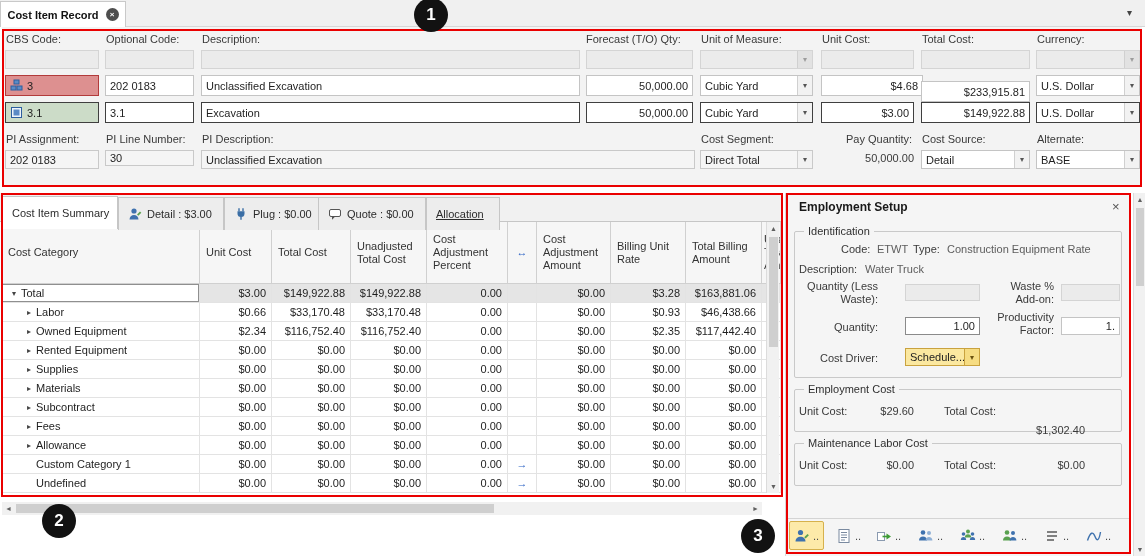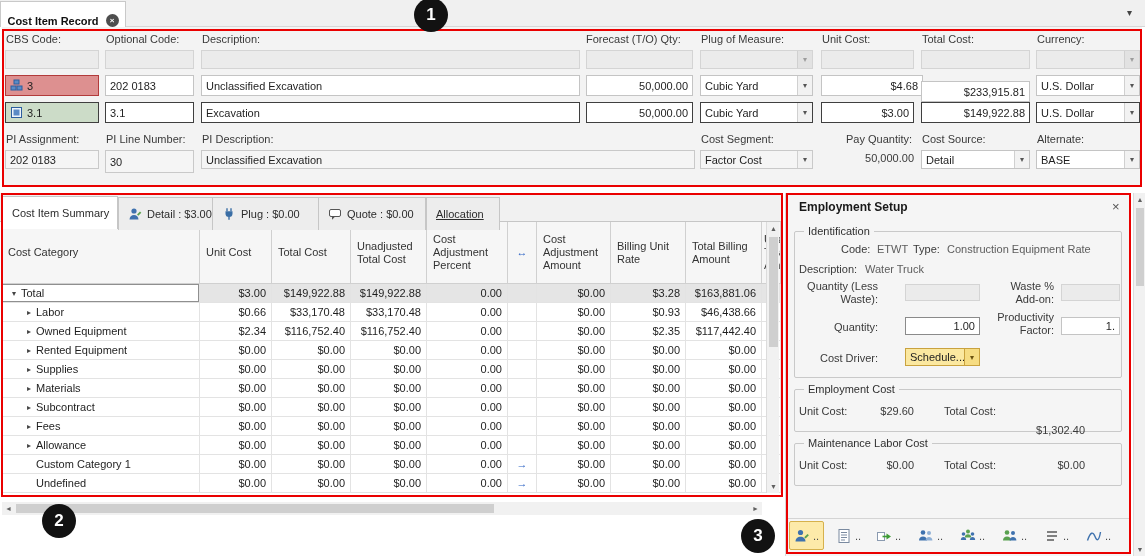--- a/index.html
+++ b/index.html
@@ -11,21 +11,21 @@
   .field.dis{background:#ebebeb;border-color:#d4d4d4}
   .field.ro{background:#f5f5f5;border-color:#c9c9c9}
   .field.act{border-color:#3f3f3f}
   .dd{padding:0;padding-left:4px}
   .dd .txt{flex:1;overflow:hidden;white-space:nowrap}
   .dd .ab{width:15px;align-self:stretch;display:flex;align-items:center;justify-content:center;border-left:1px solid #d0d0d0;background:#f2f2f2;color:#555;font-size:8px;flex:none}
   .dd.dis .ab{background:#e2e2e2;color:#9d9d9d}
   .dd.yellow{background:#fbe8a0;border-color:#c9a23e}
   .dd.yellow .ab{background:#f6dc82;border-left-color:#c9a23e;color:#6b5210}
   #tabbar{position:absolute;left:0;top:0;width:1145px;height:27px;background:#f0f0f0;border-bottom:1px solid #d7d7d7;z-index:2}
-  #doctab{position:absolute;left:0;top:1px;width:126px;height:26px;background:#fff;border:1px solid #c9c9c9;border-bottom:none;display:flex;align-items:flex-end;justify-content:center;gap:7px;font-weight:bold;color:#111}
+  #doctab{position:absolute;left:0;top:1px;width:126px;height:26px;background:#fff;border:1px solid #c9c9c9;border-bottom:none;display:flex;align-items:center;justify-content:center;gap:7px;font-weight:bold;color:#111}
   .closedot{width:13px;height:13px;border-radius:50%;background:#4e4e4e;color:#fff;font-size:8px;display:flex;align-items:center;justify-content:center}
   #hdrbg{position:absolute;left:2px;top:27px;width:1140px;height:160px;background:#f3f3f3;z-index:1}
   .hl{z-index:2}
   #sumstrip{position:absolute;left:0;top:193px;width:783px;height:29px;background:#f1f1f1;z-index:1}
   #sumline{position:absolute;left:0;top:221px;width:783px;height:1px;background:#c6c6c6;z-index:2}
   .stab{position:absolute;top:197px;height:25px;background:#ededed;border:1px solid #c6c6c6;border-bottom:none;display:flex;align-items:center;gap:5px;padding:16px 9px;color:#2c2c2c;z-index:3;white-space:nowrap}
   .stab.active{top:196px;height:26px;background:#fff;z-index:4;font-weight:normal}
   .u{text-decoration:underline}
   .ticon{display:inline-flex;width:14px;height:14px;flex:none}
   #grid{position:absolute;left:2px;top:222px;display:grid;grid-template-columns:198px 72px 79px 76px 81px 29px 74px 75px 76px 19px;grid-template-rows:62px repeat(11,19px);background:#fff;z-index:2}
@@ -65,21 +65,21 @@
   <span class="lbl" style="left:1127px;top:7px;font-size:10px;color:#444">▾</span>
 </div>
 
 <div>
   <div id="hdrbg"></div>
 
   <span class="lbl hl" style="left:6px;top:33px">CBS Code:</span>
   <span class="lbl hl" style="left:106px;top:33px">Optional Code:</span>
   <span class="lbl hl" style="left:202px;top:33px">Description:</span>
   <span class="lbl hl" style="left:586px;top:33px">Forecast (T/O) Qty:</span>
-  <span class="lbl hl" style="left:701px;top:33px">Plug of Measure:</span>
+  <span class="lbl hl" style="left:701px;top:33px">Unit of Measure:</span>
   <span class="lbl hl" style="left:822px;top:33px">Unit Cost:</span>
   <span class="lbl hl" style="left:922px;top:33px">Total Cost:</span>
   <span class="lbl hl" style="left:1037px;top:33px">Currency:</span>
 
   <div class="field dis z2" style="left:5px;top:50px;width:94px;height:19px"></div>
   <div class="field dis z2" style="left:105px;top:50px;width:89px;height:19px"></div>
   <div class="field dis z2" style="left:201px;top:50px;width:379px;height:19px"></div>
   <div class="field dis z2" style="left:586px;top:50px;width:107px;height:19px"></div>
   <div class="field dis dd z2" style="left:700px;top:50px;width:113px;height:19px">
       <span class="txt"></span>
@@ -141,24 +141,24 @@
 
   <span class="lbl hl" style="left:6px;top:133px">PI Assignment:</span>
   <span class="lbl hl" style="left:106px;top:133px">PI Line Number:</span>
   <span class="lbl hl" style="left:202px;top:133px">PI Description:</span>
   <span class="lbl hl" style="left:701px;top:133px">Cost Segment:</span>
   <span class="lbl hl" style="left:846px;top:133px">Pay Quantity:</span>
   <span class="lbl hl" style="left:922px;top:133px">Cost Source:</span>
   <span class="lbl hl" style="left:1037px;top:133px">Alternate:</span>
 
   <div class="field ro z2" style="left:5px;top:150px;width:94px;height:19px">202 0183</div>
-  <div class="field ro z2" style="left:105px;top:150px;width:89px;height:23px">30</div>
+  <div class="field ro z2" style="left:105px;top:150px;width:89px;height:16px">30</div>
   <div class="field ro z2" style="left:201px;top:150px;width:494px;height:19px">Unclassified Excavation</div>
   <div class="field ro dd z2" style="left:700px;top:150px;width:113px;height:19px">
-      <span class="txt">Factor Cost</span>
+      <span class="txt">Direct Total</span>
       <span class="ab">▾</span>
     </div>
   <div class="lbl hl" style="left:821px;top:152px;width:93px;text-align:right">50,000.00</div>
   <div class="field dd z2" style="left:921px;top:150px;width:109px;height:19px">
       <span class="txt">Detail</span>
       <span class="ab">▾</span>
     </div>
   <div class="field dd z2" style="left:1036px;top:150px;width:104px;height:19px">
       <span class="txt">BASE</span>
       <span class="ab">▾</span>
@@ -175,21 +175,21 @@
   <div class="stab" style="left:118px;width:106px">
     <span class="ticon">
         <svg width="14" height="14" viewBox="0 0 14 14">
           <circle cx="6" cy="4" r="2.6" fill="#3f72ae"></circle>
           <path d="M1.5 12.5c0-2.9 2-4.6 4.5-4.6s4.5 1.7 4.5 4.6z" fill="#3f72ae"></path>
           <path d="M9 7.5l3-3 1.3 1.3-3 3z" fill="#59a14f"></path>
         </svg>
       </span>
     <span>Detail : $3.00</span>
   </div>
-  <div class="stab" style="left:212px;width:116px">
+  <div class="stab" style="left:224px;width:116px">
     <span class="ticon">
         <svg width="14" height="14" viewBox="0 0 14 14">
           <path d="M5 1.2v3M9 1.2v3" stroke="#3a6ea5" stroke-width="1.4" fill="none"></path>
           <path d="M3.5 4.3h7v2.3a3.5 3.5 0 0 1-7 0z" fill="#3a6ea5"></path>
           <path d="M7 9.8v3" stroke="#3a6ea5" stroke-width="1.4" fill="none"></path>
         </svg>
       </span>
     <span>Plug : $0.00</span>
   </div>
   <div class="stab" style="left:318px;width:108px">

